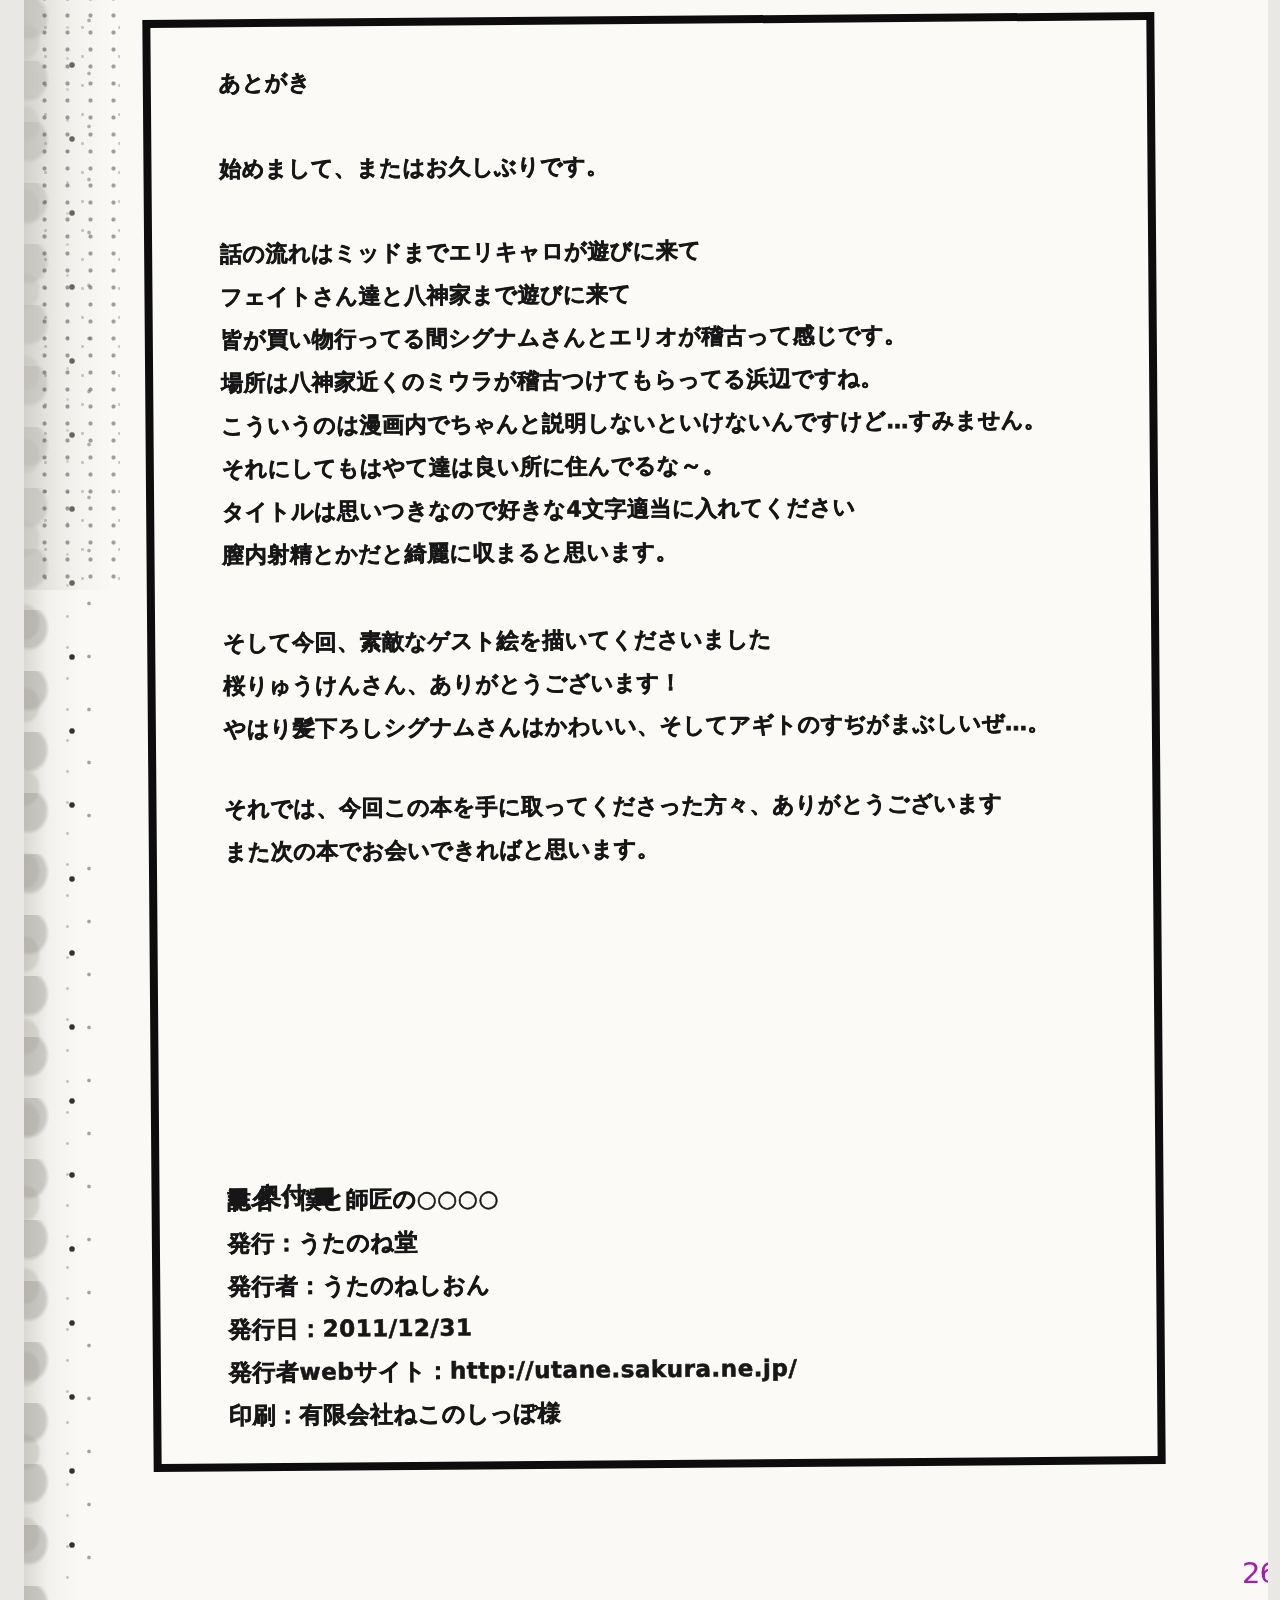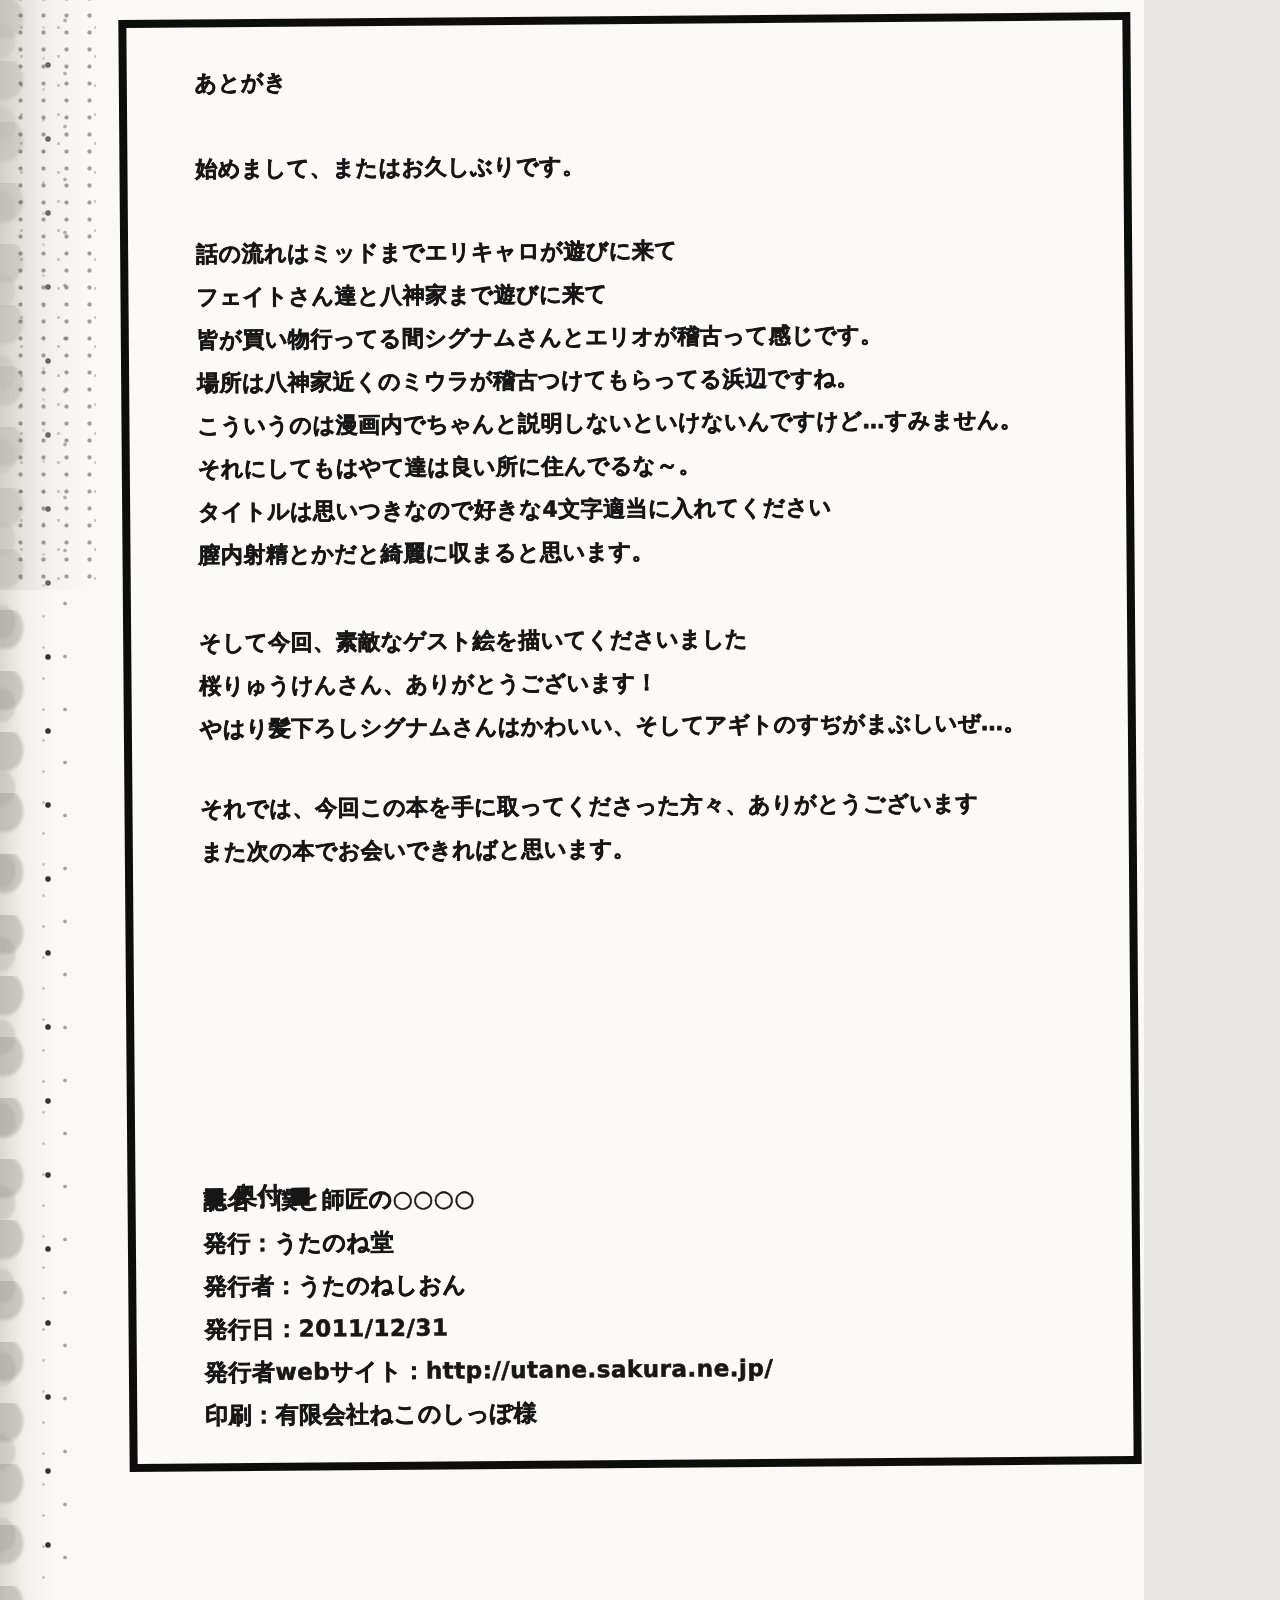--- a/index.html
+++ b/index.html
@@ -1,24 +1,25 @@
 <!DOCTYPE html>
 <html><head>
 <meta charset="utf-8">
 <style>
   html, body { margin: 0; padding: 0; }
   body { background: #e9e8e4; }
 
   .scan {
     position: relative;
-    width: 1144px;
+    width: 1244px;
     height: 1600px;
     overflow: hidden;
     background: #faf9f6;
     font-family: "DejaVu Sans", sans-serif;
+    margin-left: 24px;
   }
 
   
   .torn-edge {
     position: absolute;
     left: 0; top: 0;
     width: 70px; height: 1600px;
     background:
       radial-gradient(circle, #34322e 0 2.2px, rgba(52,50,46,0) 3.4px) 13px 28px / 70px 74px repeat,
       radial-gradient(circle, rgba(92,90,84,.55) 0 1.3px, transparent 2.3px) 30px 47px / 70px 53px repeat,

